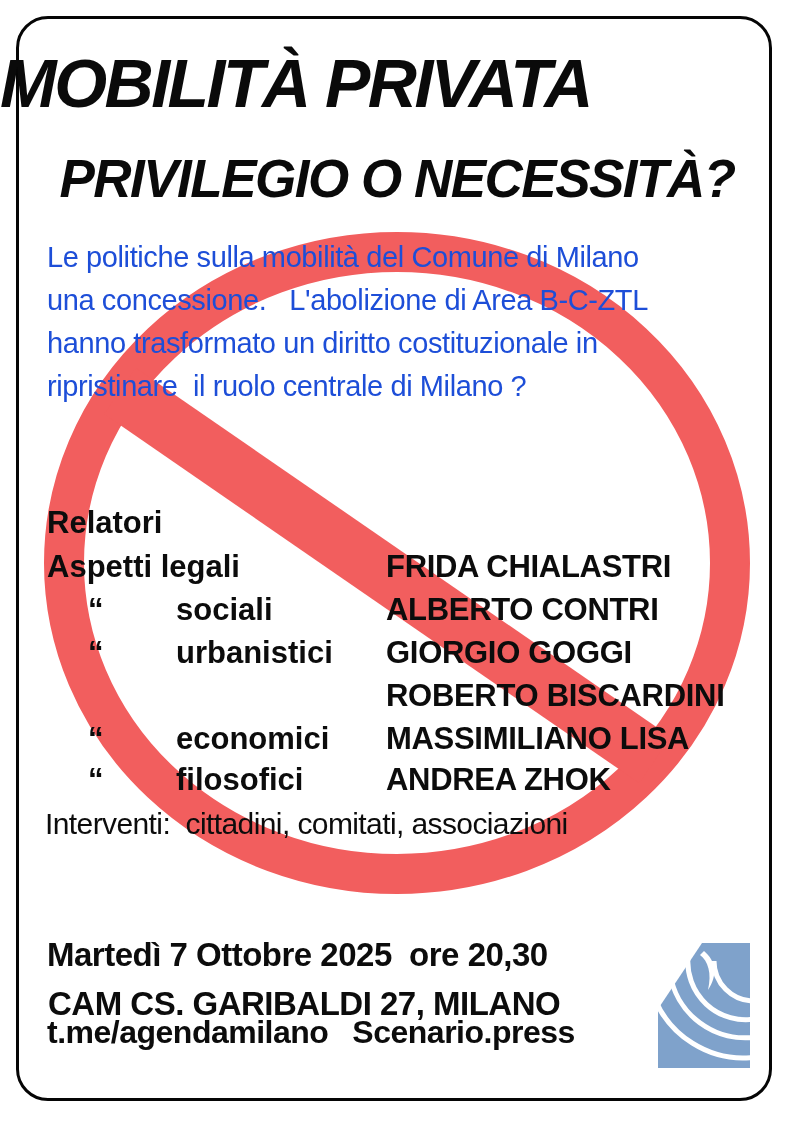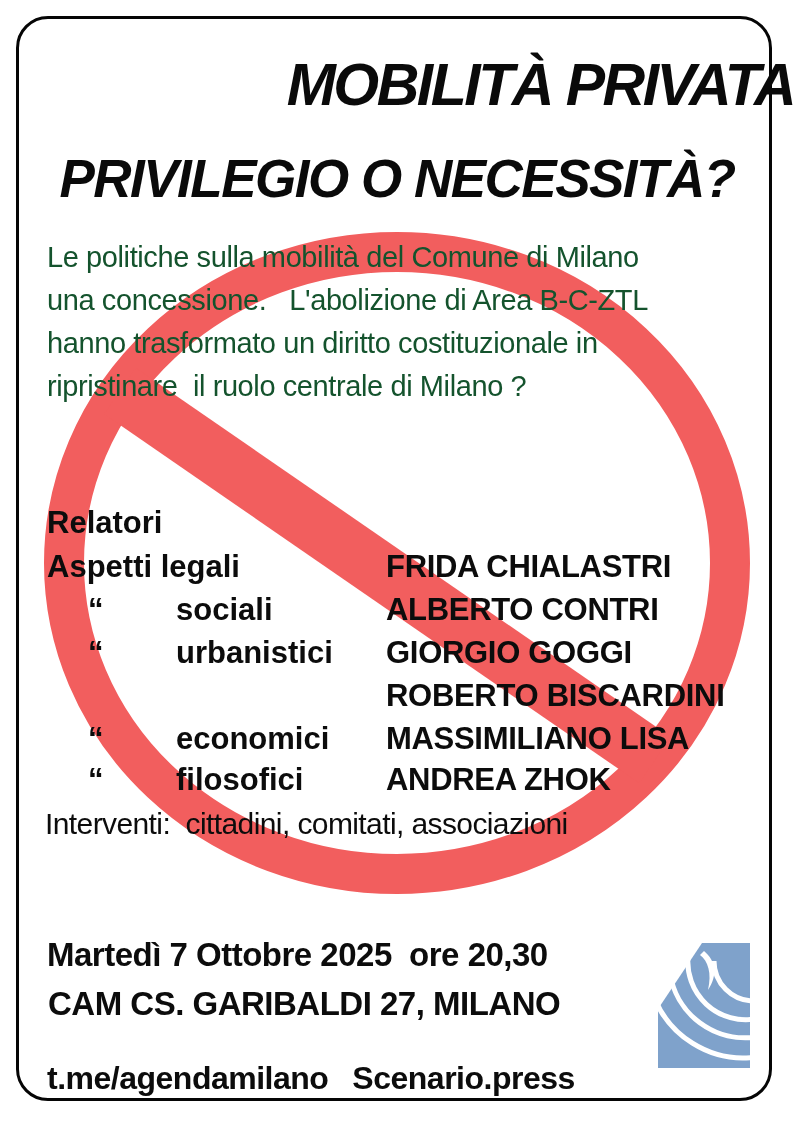--- a/index.html
+++ b/index.html
@@ -14,53 +14,53 @@
   .frame{
     position:absolute;left:16px;top:16px;
     width:756px;height:1085px;
     border:3px solid #050505;
     border-radius:32px;
     box-sizing:border-box;
   }
   .sign{position:absolute;left:0;top:0;z-index:1;}
   .content{position:absolute;left:0;top:0;width:794px;height:1123px;z-index:2;}
   .title1{
-    position:absolute;left:0;top:51px;width:794px;
-    text-align:right;
-    font-size:59px;font-weight:bold;font-style:italic;
+    position:absolute;left:0;top:44px;width:794px;
+    text-align:left;
+    font-size:68px;font-weight:bold;font-style:italic;
     letter-spacing:-2.5px;color:#0a0a0a;
   }
   .title2{
     position:absolute;left:0;top:148px;width:794px;
     text-align:center;
     font-size:53px;font-weight:bold;font-style:italic;
     letter-spacing:-1.5px;color:#0a0a0a;
   }
   .intro{position:absolute;left:47px;top:236px;}
   .intro div{
     font-size:29px;line-height:43px;letter-spacing:-0.4px;
-    color:#14532d;white-space:pre;
+    color:#1d4ed8;white-space:pre;
   }
   .speakers-heading{
     position:absolute;left:47px;top:505px;
     font-size:31px;font-weight:bold;
   }
   .srow{position:absolute;left:0;width:704px;height:43px;}
   .srow span{position:absolute;top:0;font-size:31px;font-weight:bold;white-space:pre;}
   .srow .ditto{left:88px;}
   .srow .slabel{left:176px;}
   .srow.first .slabel{left:47px;}
   .srow .sname{left:386px;letter-spacing:-0.3px;}
   .interventi{
     position:absolute;left:45px;top:807px;
     font-size:30px;font-weight:normal;letter-spacing:-0.6px;white-space:pre;
   }
   .date1{position:absolute;left:47px;top:936px;font-size:33px;font-weight:bold;letter-spacing:-0.5px;white-space:pre;}
   .date2{position:absolute;left:48px;top:985px;font-size:33px;font-weight:bold;letter-spacing:-0.5px;}
-  .links{position:absolute;left:47px;top:1060px;font-size:32px;font-weight:bold;letter-spacing:-0.5px;}
+  .links{position:absolute;left:47px;top:1014px;font-size:32px;font-weight:bold;letter-spacing:-0.5px;}
   .links .site{margin-left:24px;}
   .logo{position:absolute;left:658px;top:943px;}
 </style>
 </head>
 <body>
 
 <div class="page">
 
   <div class="frame"></div>
 

